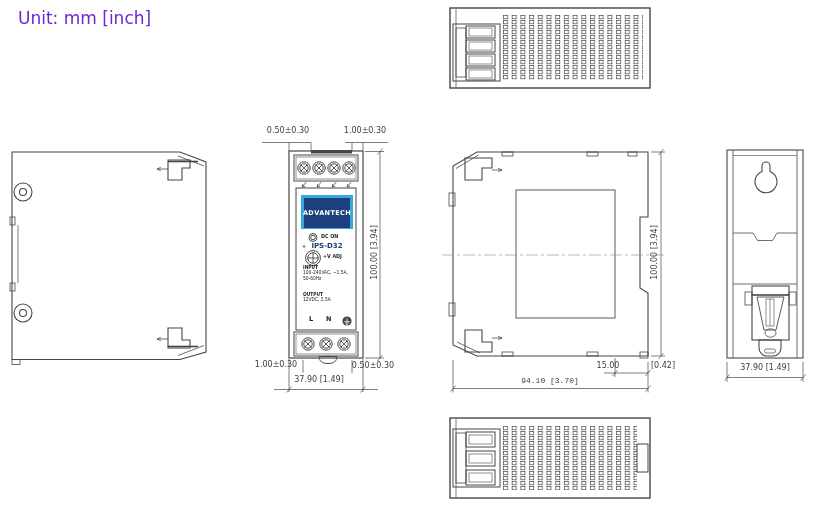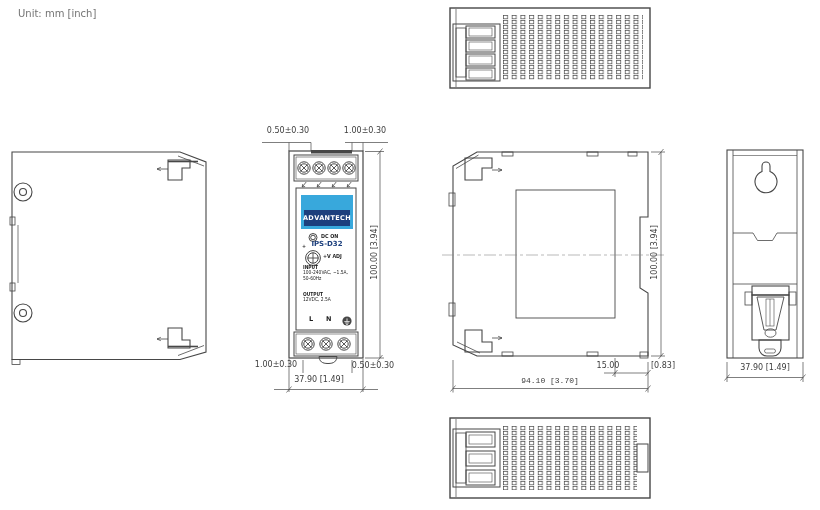--- a/index.html
+++ b/index.html
@@ -3,30 +3,30 @@
 <meta charset="utf-8">
 <style>
   :root{
     --line:#474747; --dim-text:#3c3c3c; --label-blue:#38a8dc; --label-navy:#1c3f7d; --logo-text:#ffffff;
   }
   html,body{margin:0;padding:0;background:#fff;}
   .canvas{position:relative;width:820px;height:510px;background:#ffffff;overflow:hidden;
           font-family:"DejaVu Sans","Liberation Sans",sans-serif;color:var(--dim-text);}
   #art{position:absolute;left:0;top:0;stroke:var(--line);fill:none;}
   .ovl{position:absolute;white-space:nowrap;}
-  .unit{font-size:10px;color:#737373;}
+  .unit{font-size:17px;color:#6d28d9;}
   .dim{font-size:8px;color:var(--dim-text);}
   .ctr{text-align:center;}
   .vrot{transform:rotate(-90deg);transform-origin:50% 50%;}
   .tiny{font-size:8px;transform-origin:0 0;color:#1c1c1c;}
   .s60{transform:scale(0.60);}
   .s55{transform:scale(0.55);line-height:1.3;}
   .b{font-weight:bold;}
   .lbl{background:var(--label-blue);box-sizing:border-box;padding:3px 3px 0 3px;}
-  .logo{background:var(--label-navy);height:16px;display:flex;align-items:center;justify-content:center;margin-top:12px;}
+  .logo{background:var(--label-navy);height:30px;display:flex;align-items:center;justify-content:center;}
   .logo span{color:var(--logo-text);font-size:6.5px;font-weight:bold;letter-spacing:0.4px;}
   .model{color:var(--label-navy);font-size:7px;font-weight:bold;text-align:center;margin-top:14px;}
   .term{font-size:6.5px;font-weight:bold;color:#1c1c1c;}
 </style>
 </head>
 <body>
 
 <div class="canvas">
 
   <svg id="art" width="820" height="510" viewBox="0 0 820 510">
@@ -221,21 +221,21 @@
   <span class="ovl dim ctr" style="left:265px;top:126px;width:46px;">0.50±0.30</span>
   <span class="ovl dim ctr" style="left:341px;top:126px;width:48px;">1.00±0.30</span>
   <span class="ovl dim ctr vrot" style="left:342px;top:248px;width:64px;">100.00 [3.94]</span>
   <span class="ovl dim ctr" style="left:252px;top:360px;width:48px;">1.00±0.30</span>
   <span class="ovl dim ctr" style="left:349px;top:361px;width:48px;">0.50±0.30</span>
   <span class="ovl dim ctr" style="left:288px;top:375px;width:62px;">37.90 [1.49]</span>
 
   <span class="ovl dim ctr vrot" style="left:622px;top:248px;width:64px;">100.00 [3.94]</span>
   <span class="ovl dim ctr" style="left:505px;top:376px;width:90px;font-family:Liberation Mono, monospace;">94.10 [3.70]</span>
   <span class="ovl dim ctr" style="left:590px;top:361px;width:36px;">15.00</span>
-  <span class="ovl dim" style="left:651px;top:361px;">[0.83]</span>
+  <span class="ovl dim" style="left:651px;top:361px;">[0.42]</span>
 
   <span class="ovl dim ctr" style="left:734px;top:363px;width:62px;">37.90 [1.49]</span>
 
   <div class="ovl lbl" style="left:301px;top:195px;width:52px;height:34px;">
     <div class="logo">
       <span>ADVANTECH</span>
     </div>
     <div class="model">IPS-D32</div>
   </div>
   <span class="ovl tiny s60 b" style="left:321px;top:234px;">DC ON</span>

